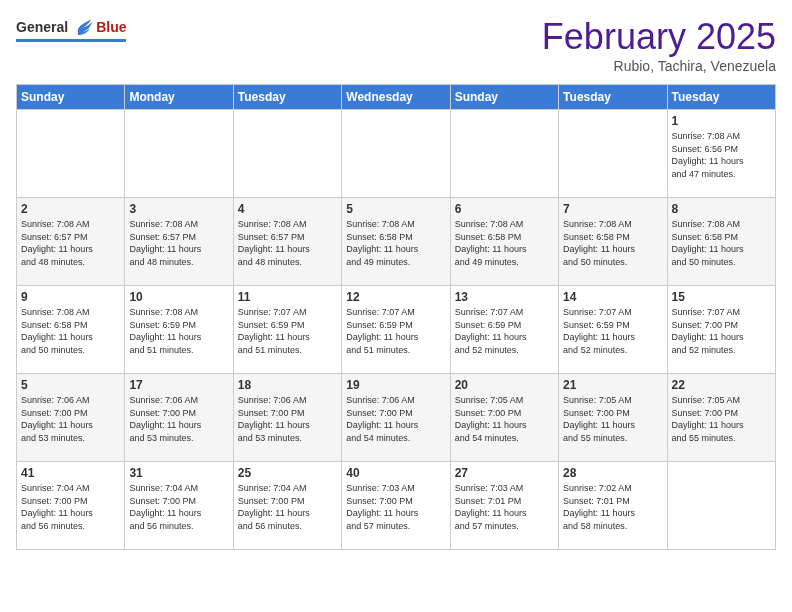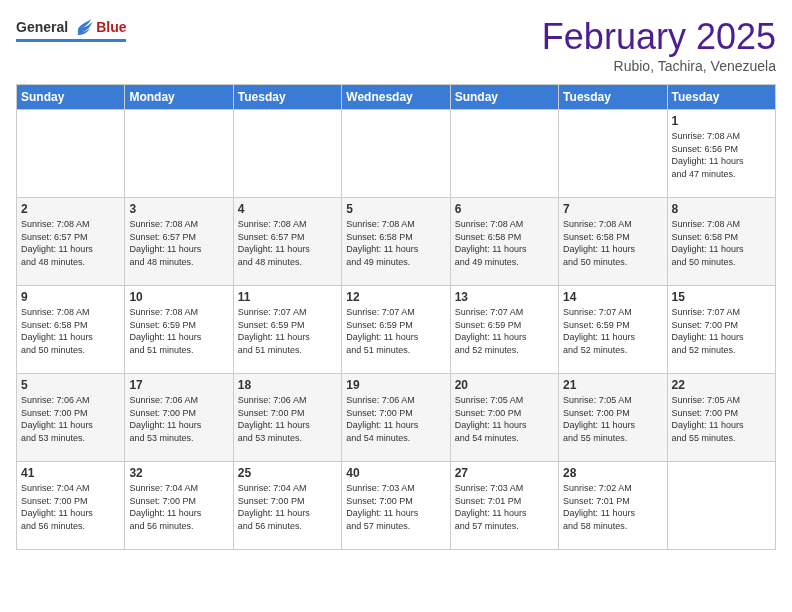--- a/index.html
+++ b/index.html
@@ -297,21 +297,21 @@
       </tr>
       <tr>
         <td>
           <span class="day-number">41</span>
           <div class="day-info" style="white-space: pre-line;">Sunrise: 7:04 AM
 Sunset: 7:00 PM
 Daylight: 11 hours
 and 56 minutes.</div>
         </td>
         <td>
-          <span class="day-number">32</span>
+          <span class="day-number">31</span>
           <div class="day-info" style="white-space: pre-line;">Sunrise: 7:04 AM
 Sunset: 7:00 PM
 Daylight: 11 hours
 and 56 minutes.</div>
         </td>
         <td>
           <span class="day-number">25</span>
           <div class="day-info" style="white-space: pre-line;">Sunrise: 7:04 AM
 Sunset: 7:00 PM
 Daylight: 11 hours

